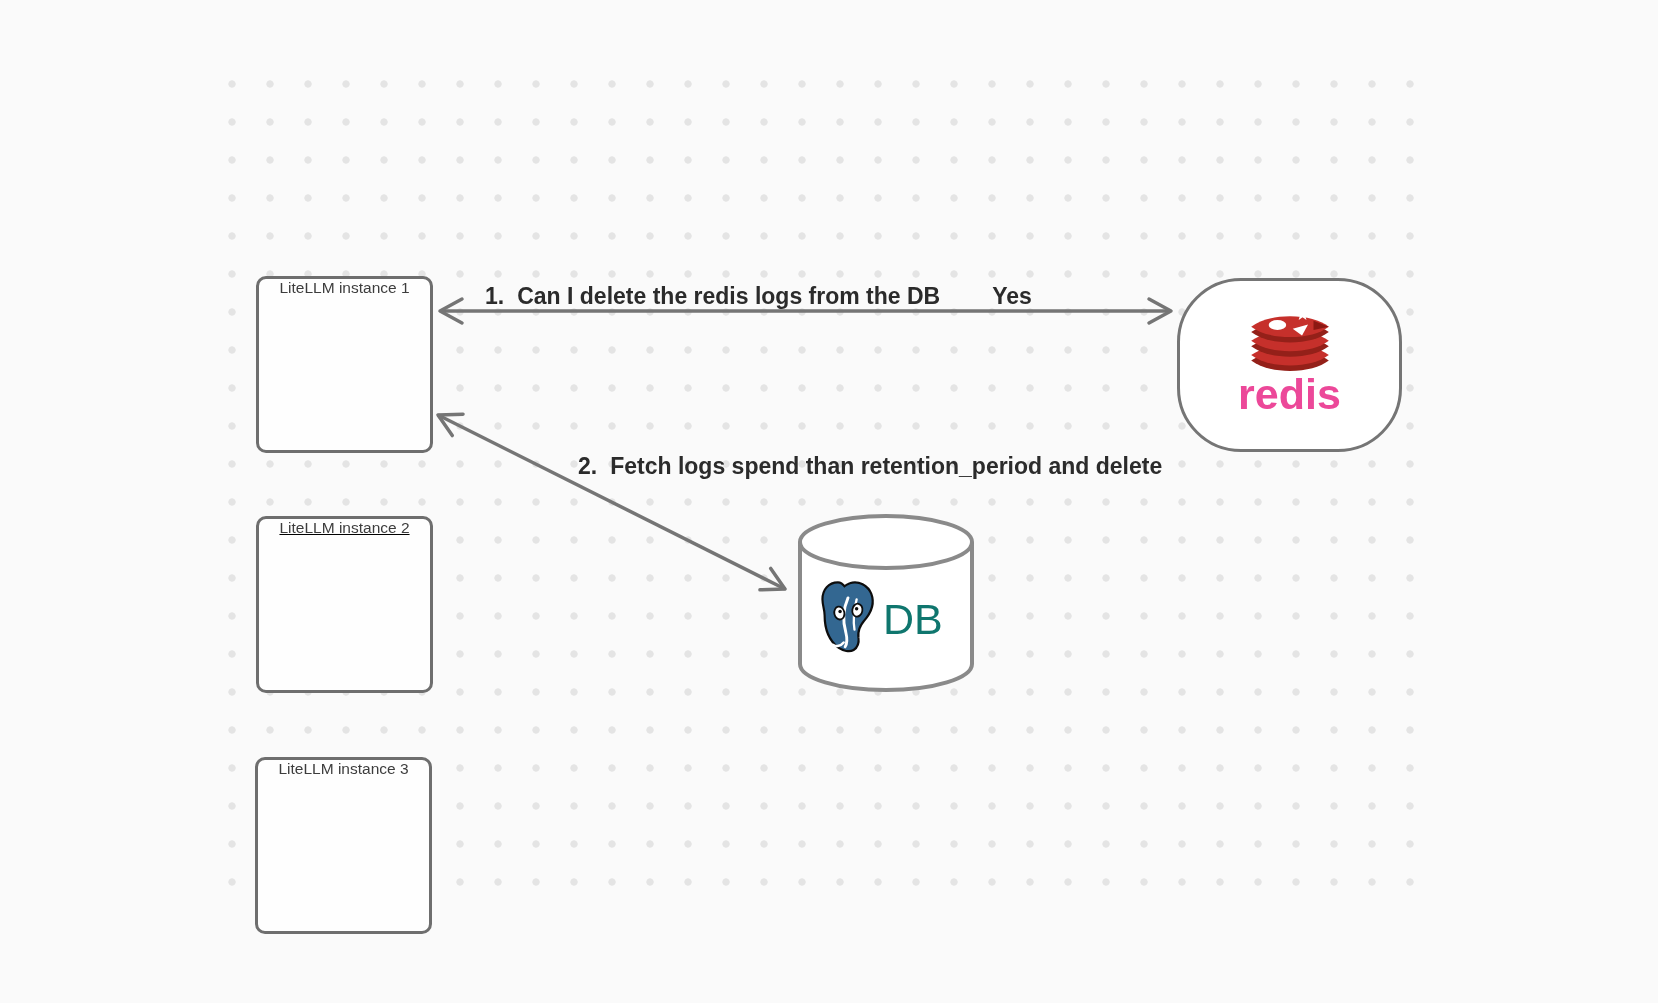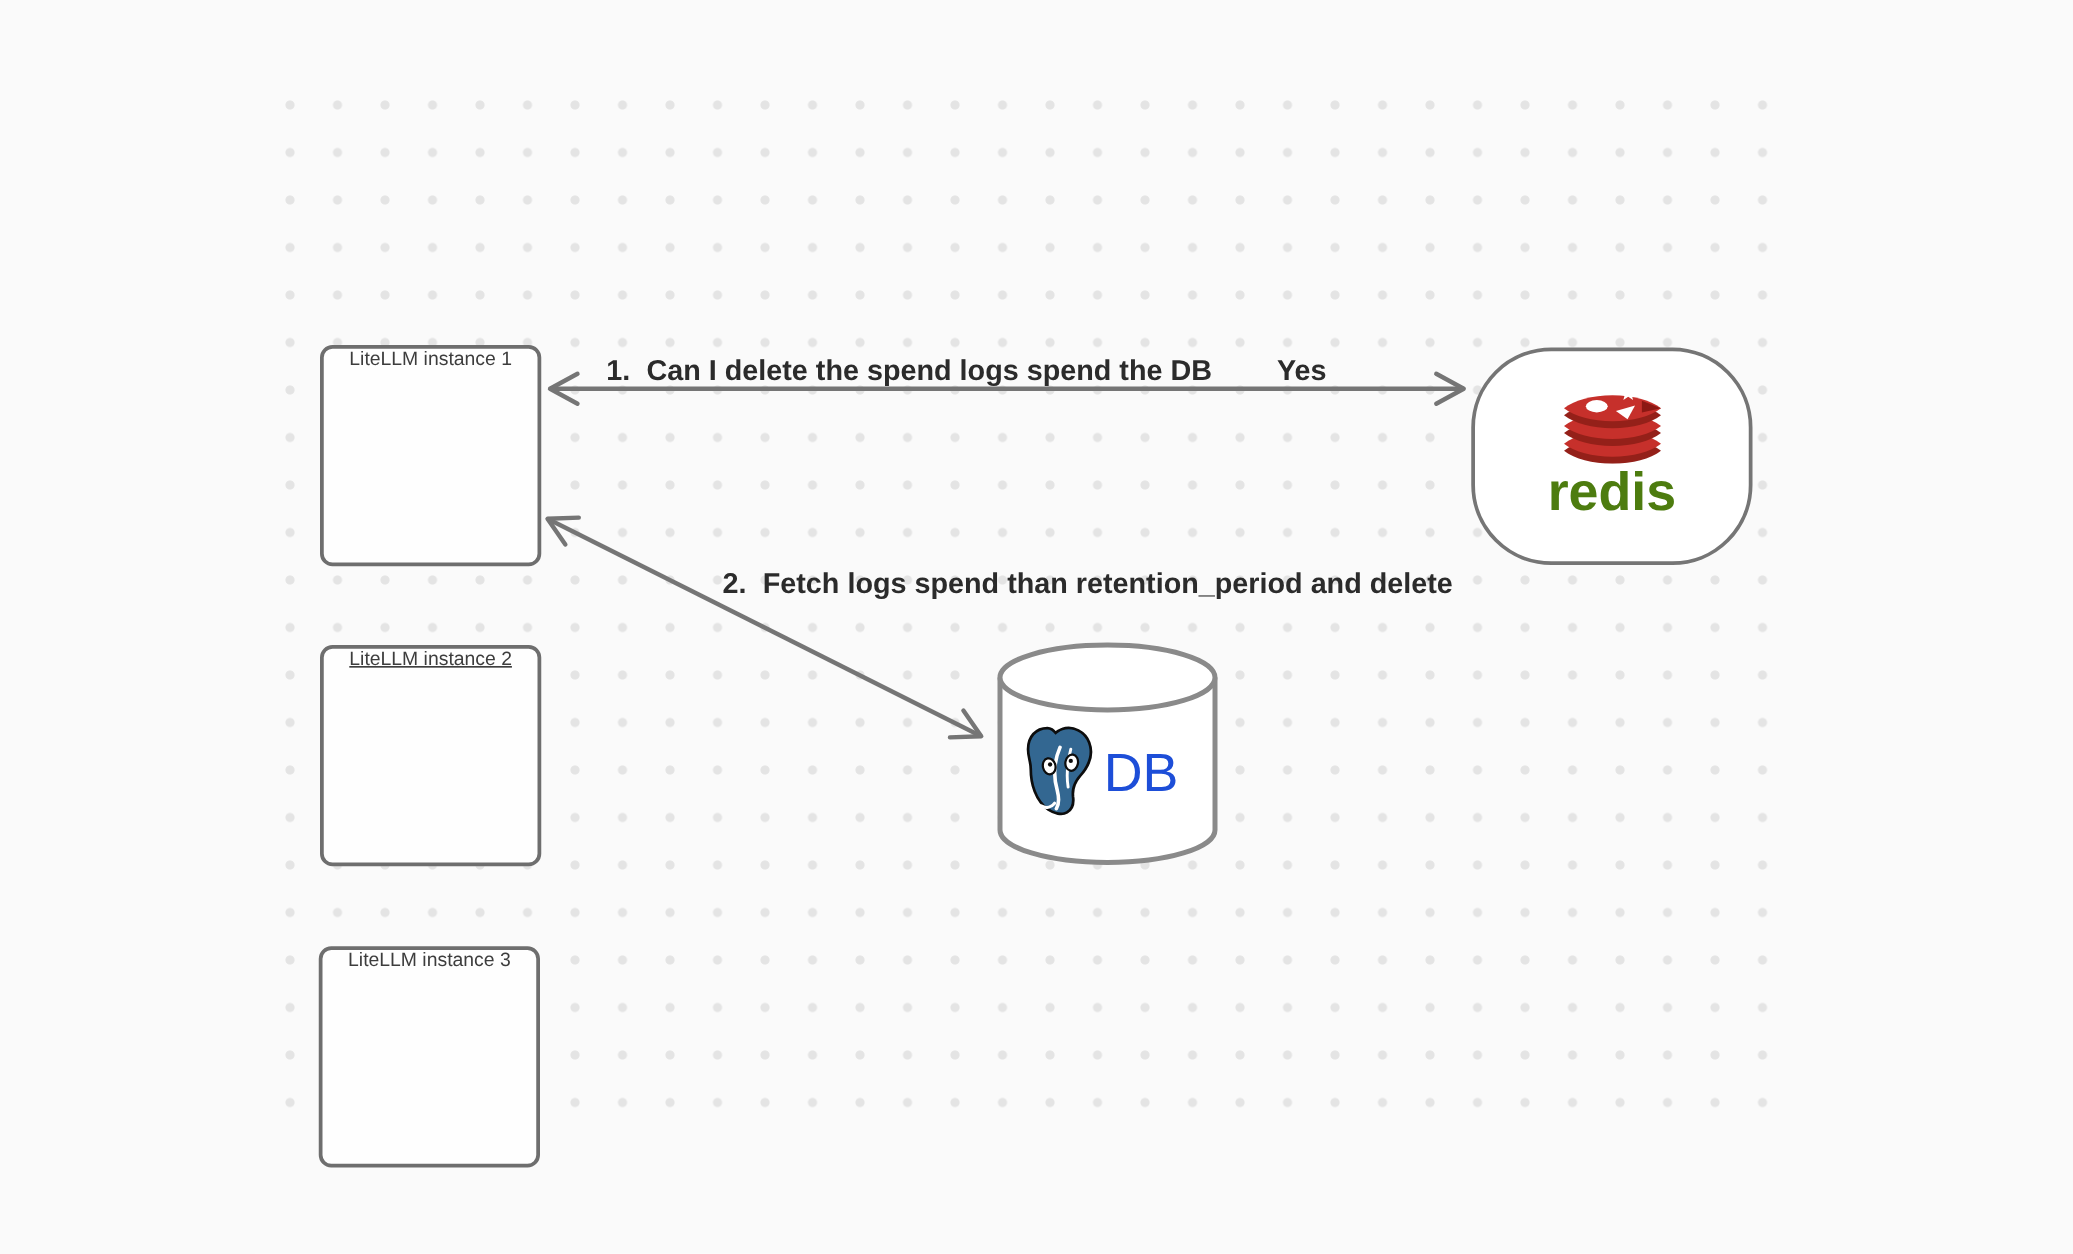--- a/index.html
+++ b/index.html
@@ -12,25 +12,25 @@
   .node-box{position:absolute;width:171px;height:171px;background:#fefefe;border:3px solid #6e6e6e;
     border-radius:10px;display:flex;align-items:flex-start;justify-content:center;}
   .node-box .box-label{font-size:15.5px;color:#3d3d3d;}
   .box1{left:256px;top:276px;}
   .box2{left:256px;top:516px;text-decoration:underline;}
   .box3{left:255px;top:757px;}
   .redis-node{position:absolute;left:1177px;top:278px;width:219px;height:168px;background:#ffffff;
     border:3px solid #757575;border-radius:64px;display:flex;flex-direction:column;align-items:center;
     justify-content:flex-start;padding-top:0;}
   .redis-logo{margin-top:27px;}
-  .redis-wordmark{font-size:43px;font-weight:700;color:#4d7c0f;letter-spacing:0px;line-height:1;margin-top:2px;}
+  .redis-wordmark{font-size:43px;font-weight:700;color:#ec4899;letter-spacing:0px;line-height:1;margin-top:2px;}
   .db-node{position:absolute;left:796px;top:512px;width:180px;height:182px;}
   .db-inner{position:absolute;left:0;top:0;width:180px;height:182px;}
   .pg-logo{position:absolute;left:16px;top:67px;}
-  .db-label{position:absolute;left:87px;top:86px;font-size:43px;font-weight:500;color:#1d4ed8;line-height:1;}
+  .db-label{position:absolute;left:87px;top:86px;font-size:43px;font-weight:500;color:#0f766e;line-height:1;}
   .edge-label{position:absolute;font-size:23px;font-weight:700;color:#2b2b2b;white-space:pre;display:flex;}
   .label1{left:485px;top:283px;}
   .label2{left:578px;top:453px;}
   .edge-num{margin-right:13px;}
   .edge-answer{margin-left:52px;}
 </style>
 </head>
 <body>
 
 <div class="canvas">
@@ -42,21 +42,21 @@
       <marker id="chev" markerUnits="userSpaceOnUse" markerWidth="34" markerHeight="34" refX="30" refY="17" orient="auto-start-reverse">
         <path d="M8 5 L30 17 L8 29" fill="none" stroke="#757575" stroke-width="3.5" stroke-linecap="round" stroke-linejoin="round"></path>
       </marker>
     </defs>
     <line x1="440" y1="311" x2="1171" y2="311" stroke="#757575" stroke-width="3.5" marker-start="url(#chev)" marker-end="url(#chev)"></line>
     <line x1="438" y1="415" x2="785" y2="589" stroke="#757575" stroke-width="3.5" marker-start="url(#chev)" marker-end="url(#chev)"></line>
   </svg>
 
   <div class="edge-label label1">
     <span class="edge-num">1.</span>
-    <span>Can I delete the spend logs spend the DB</span>
+    <span>Can I delete the redis logs from the DB</span>
     <span class="edge-answer">Yes</span>
   </div>
   <div class="edge-label label2">
     <span class="edge-num">2.</span>
     <span>Fetch logs spend than retention_period and delete</span>
   </div>
 
   <div class="node-box box1">
     <span class="box-label">LiteLLM instance 1</span>
   </div>

